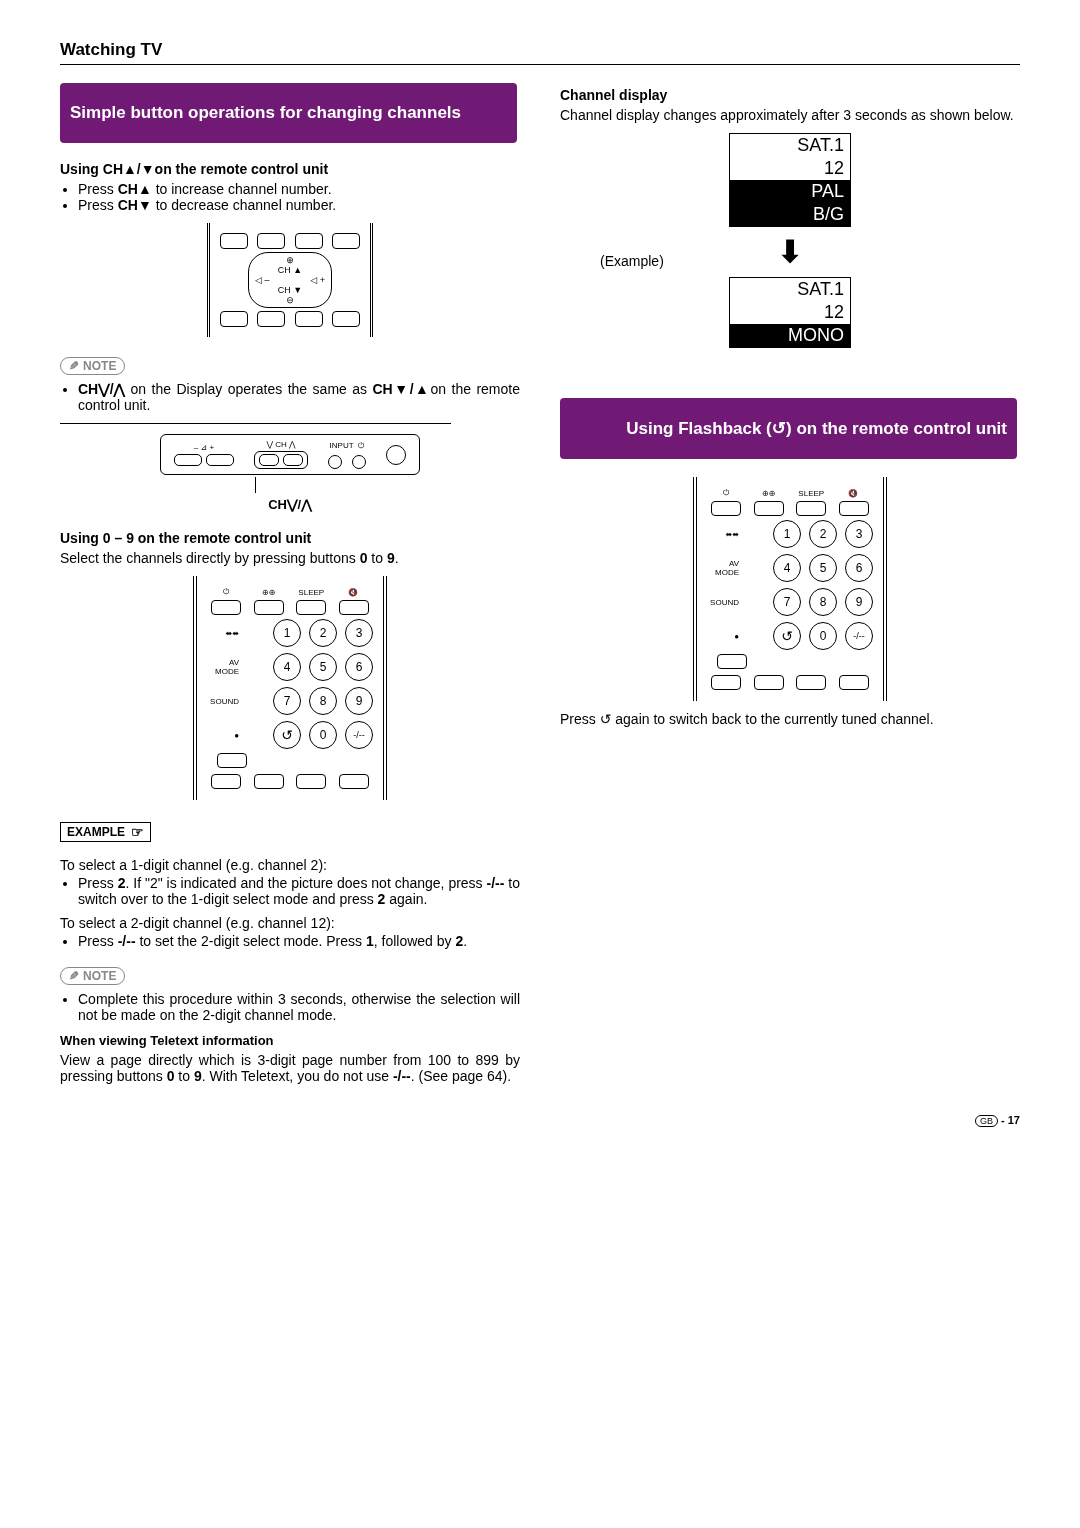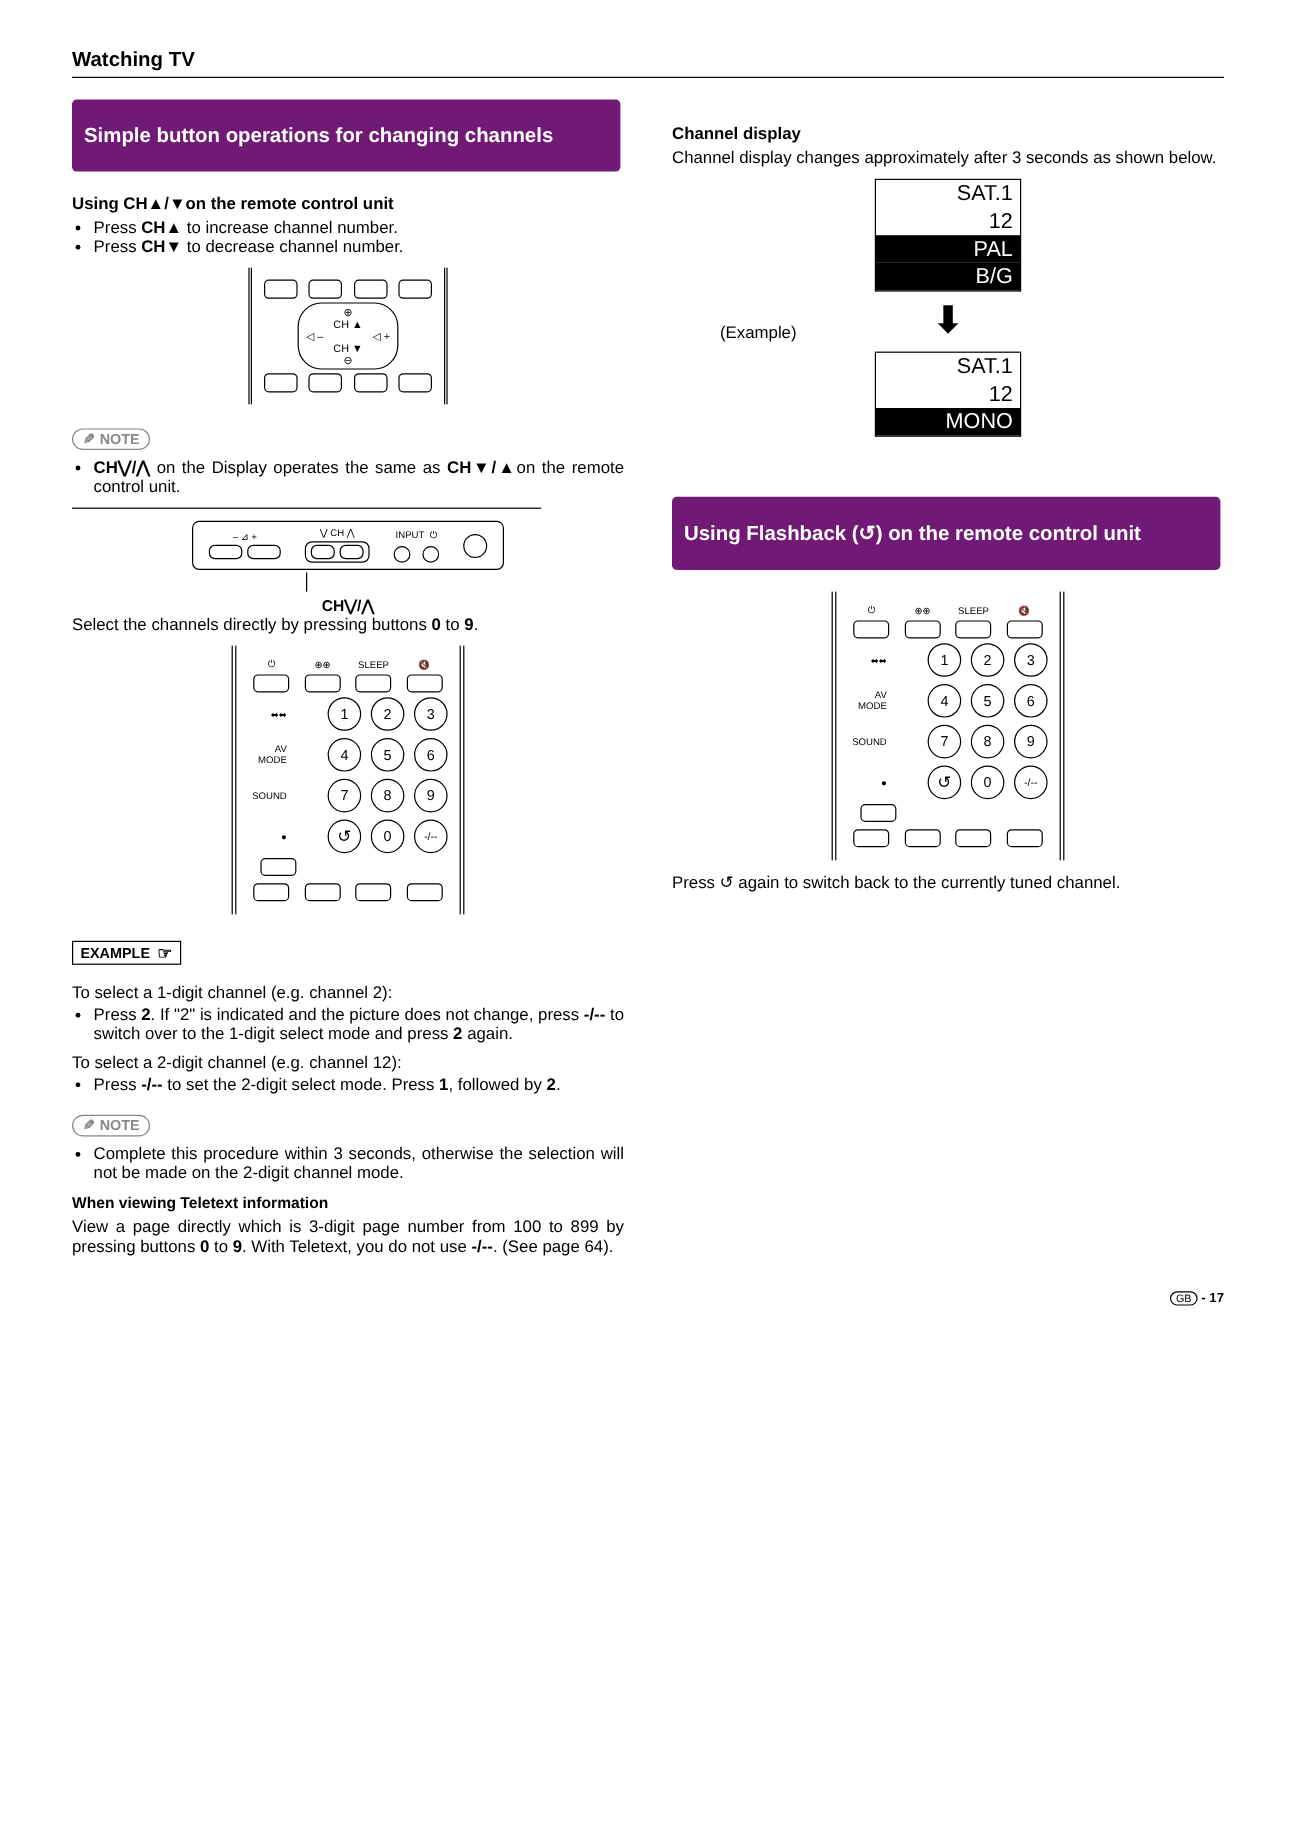--- a/index.html
+++ b/index.html
@@ -319,20 +319,21 @@
             </div>
         </div>
         <div class="circle" style="width:18px;height:18px;"></div>
       </div>
       <div style="text-align:center;margin-top:2px;">
         <div style="border-left:1px solid #000;height:16px;width:0;margin:0 auto 0 95px;"></div>
       </div>
     </div>
     <div class="center-label">CH⋁/⋀</div>
 
+    <div class="subhead" style="margin-top:18px;">Using 0 – 9 on the remote control unit</div>
     <div class="content-text">Select the channels directly by pressing buttons <span class="bold">0</span> to <span class="bold">9</span>.</div>
 
     
     <div class="remote-num">
       <div class="toprow">
         <span class="rlabel">⏻</span>
         <span class="rlabel">⊕⊕</span>
         <span class="rlabel">SLEEP</span>
         <span class="rlabel">🔇</span>
       </div>
@@ -384,40 +385,40 @@
     <div class="note-label">NOTE</div>
     <ul class="bullets">
       <li class="content-text">Complete this procedure within 3 seconds, otherwise the selection will not be made on the 2-digit channel mode.</li>
     </ul>
 
     <div class="subhead" style="font-size:13px;">When viewing Teletext information</div>
     <div class="content-text">View a page directly which is 3-digit page number from 100 to 899 by pressing buttons <span class="bold">0</span> to <span class="bold">9</span>. With Teletext, you do not use <span class="bold">-/--</span>. (See page 64).</div>
   </div>
 
   <div class="col">
-    <div class="subhead" style="margin-top:20px;">Channel display</div>
+    <div class="subhead" style="margin-top:4px;">Channel display</div>
     <div class="content-text">Channel display changes approximately after 3 seconds as shown below.</div>
 
     <div class="osd-area">
       <div class="osd-box">
         <div class="white-row">SAT.1</div>
         <div class="white-row">12</div>
         <div class="black-row">PAL</div>
         <div class="black-row">B/G</div>
       </div>
       <div class="example-side">(Example)</div>
       <div class="down-arrow">⬇</div>
       <div class="osd-box">
         <div class="white-row">SAT.1</div>
         <div class="white-row">12</div>
         <div class="black-row">MONO</div>
       </div>
     </div>
 
-    <div class="section-bar" style="margin-top:30px;">Using Flashback (↺) on the remote control unit</div>
+    <div class="section-bar" style="margin-top:30px;text-align:right;">Using Flashback (↺) on the remote control unit</div>
 
     
     <div class="remote-num">
       <div class="toprow">
         <span class="rlabel">⏻</span>
         <span class="rlabel">⊕⊕</span>
         <span class="rlabel">SLEEP</span>
         <span class="rlabel">🔇</span>
       </div>
       <div class="toprow">

